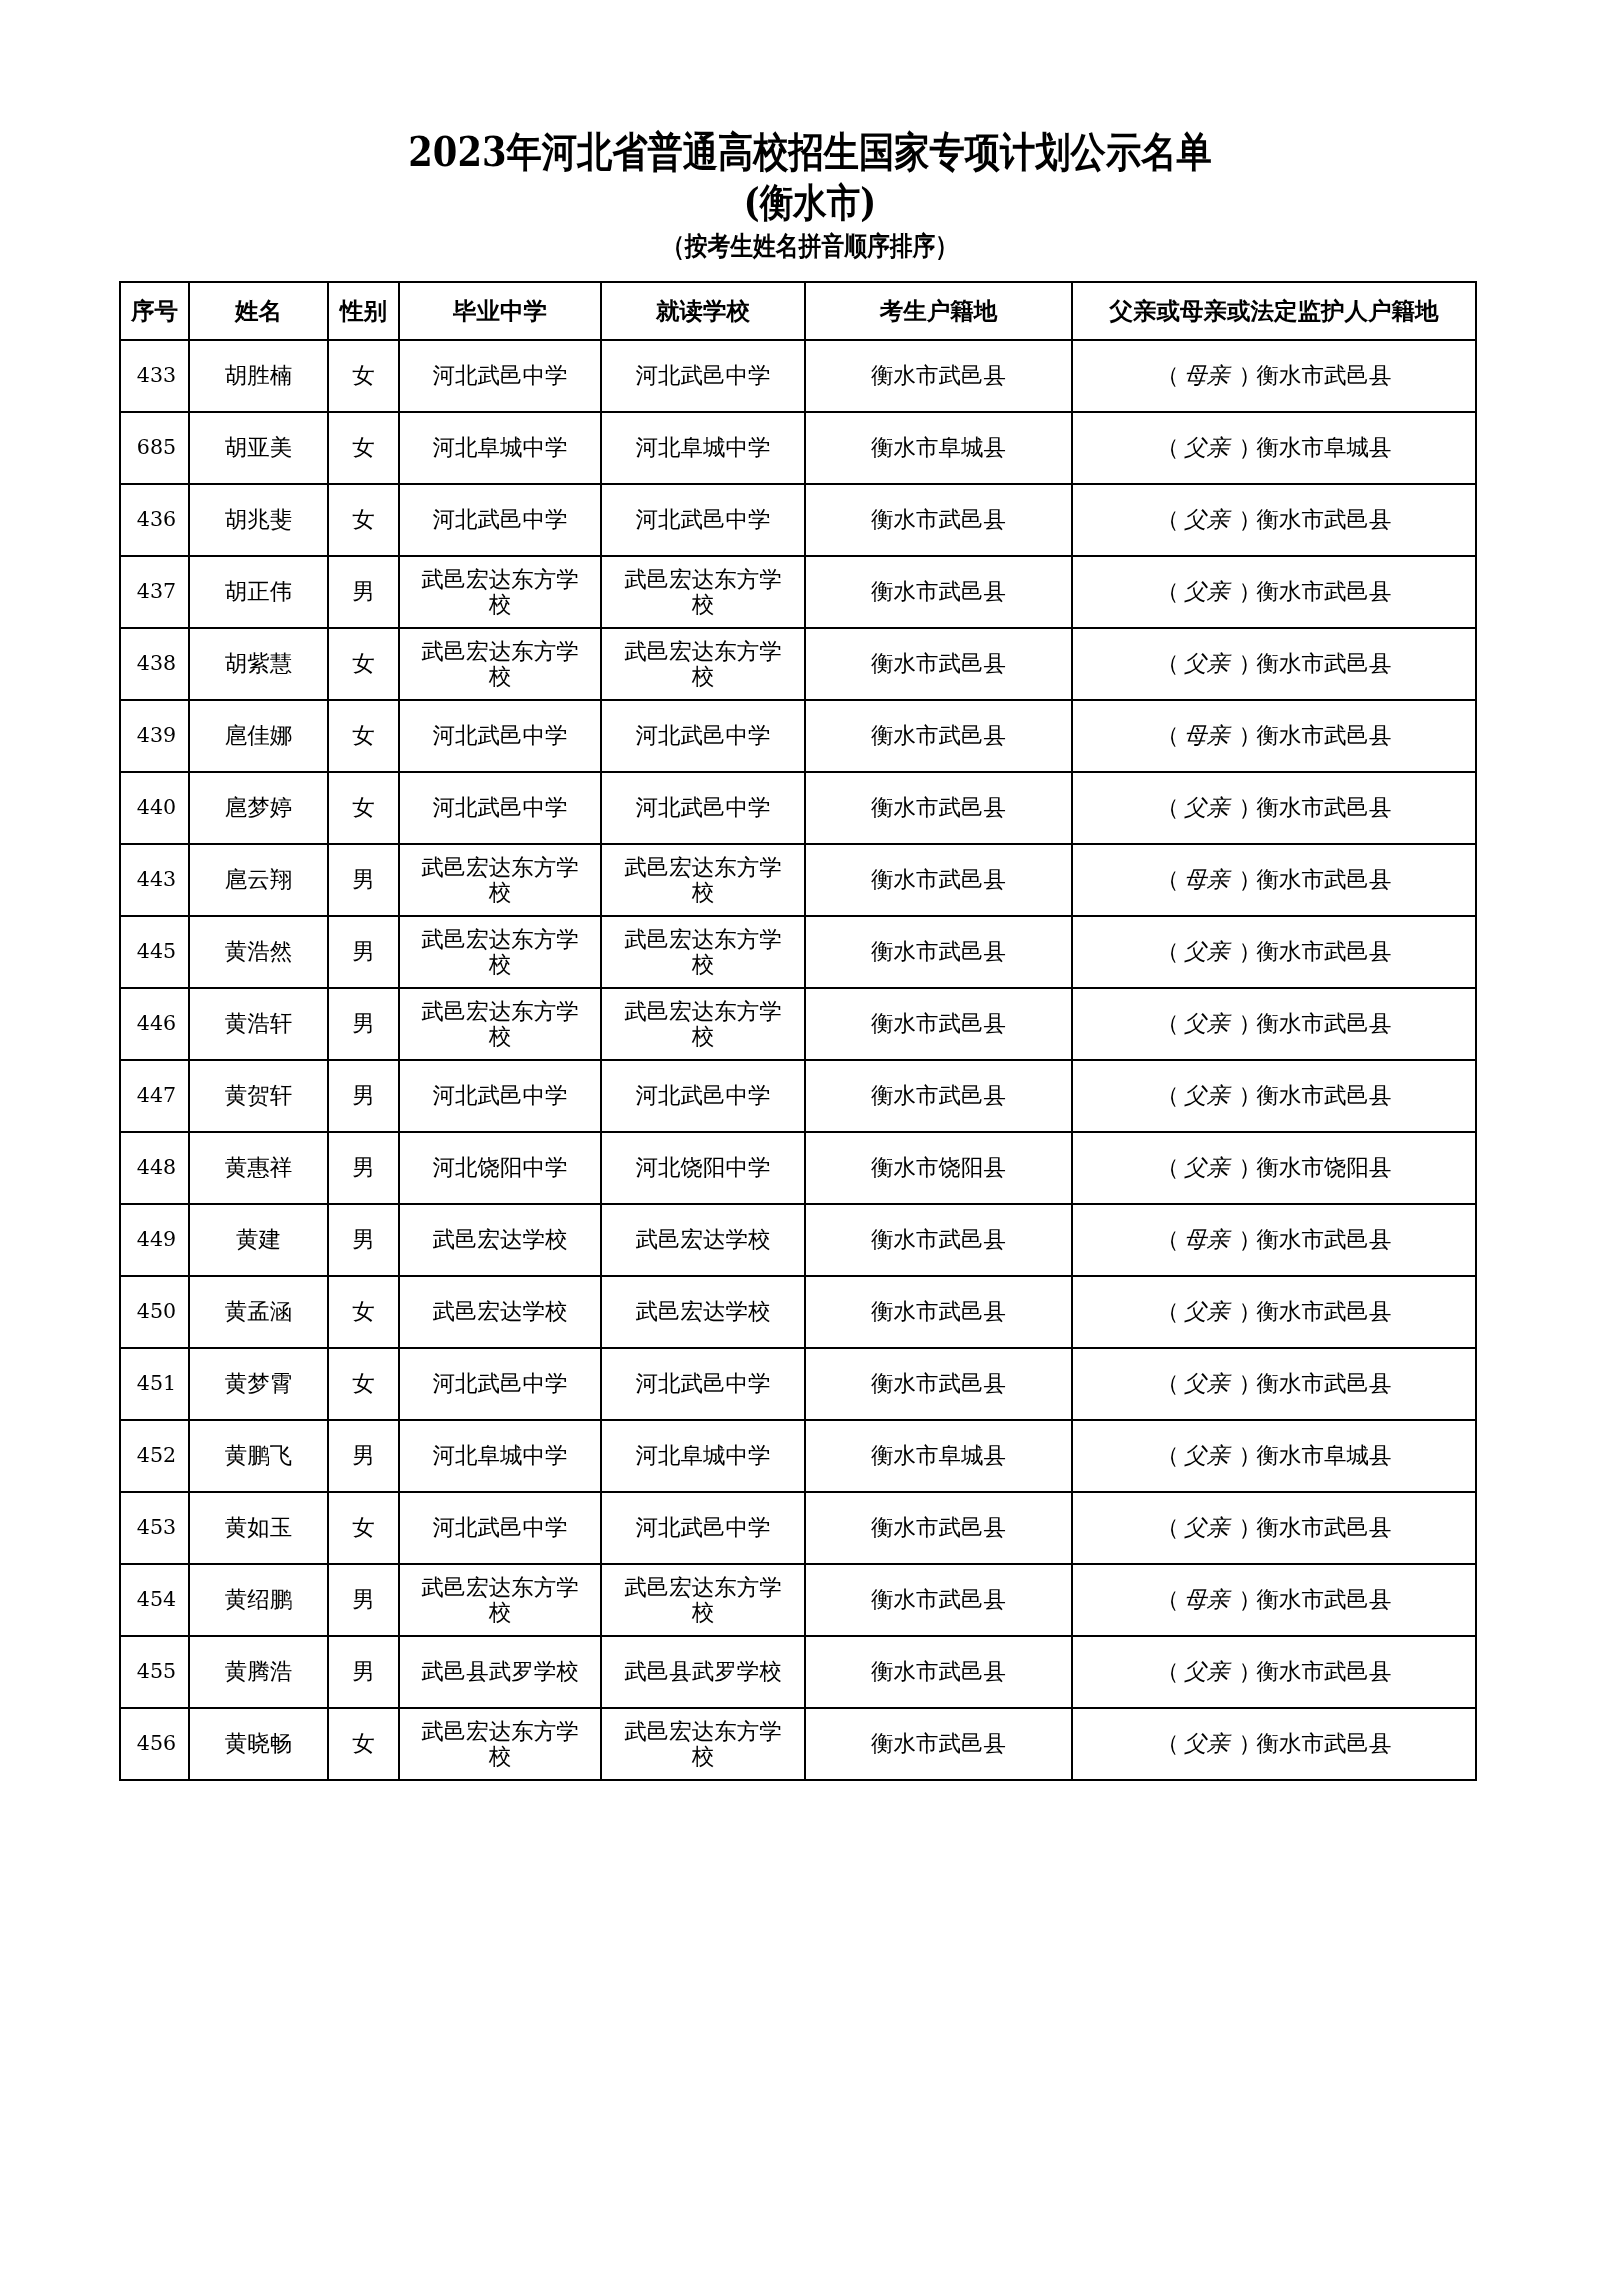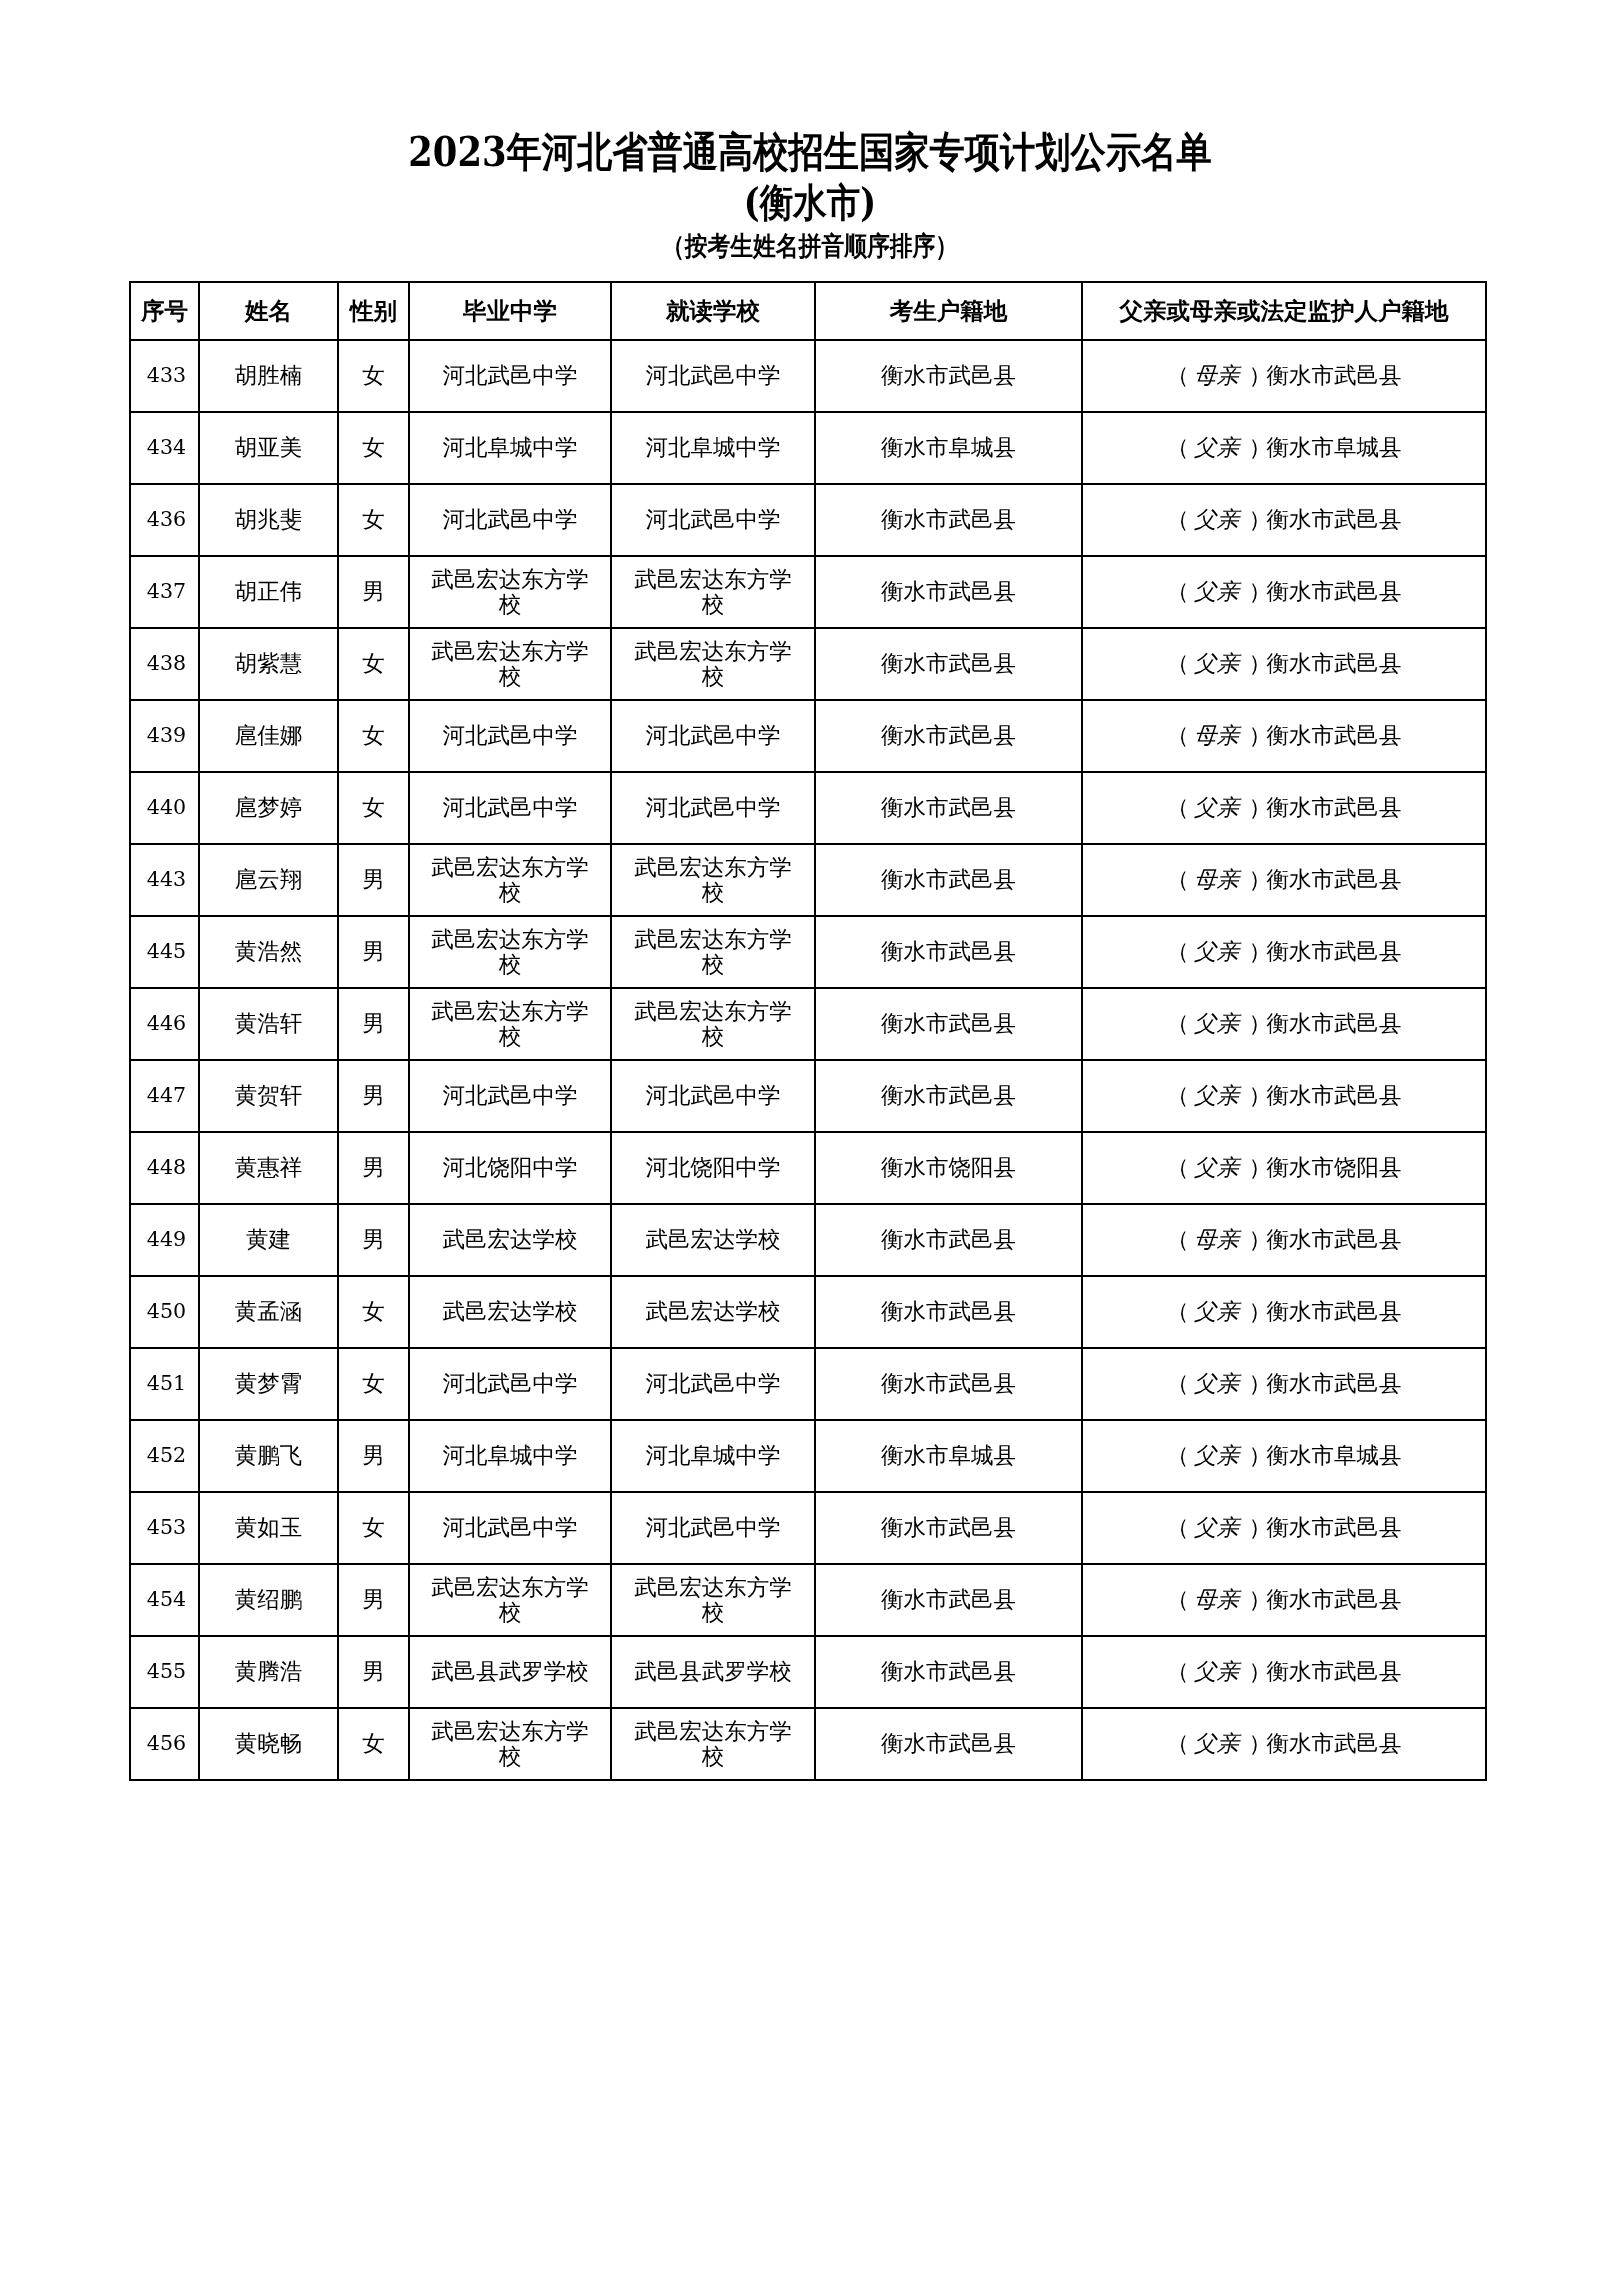--- a/index.html
+++ b/index.html
@@ -47,21 +47,21 @@
       text-align: center;
       top: 229px;
       font-size: 26.5px;
       line-height: 33px;
       font-weight: bold;
       transform: scaleX(0.86);
       transform-origin: 810px 0;
     }
     table.roster {
       position: absolute;
-      left: 129px;
+      left: 119px;
       top: 281px;
       width: 1358px;
       border-collapse: collapse;
       table-layout: fixed;
       border: 2.9px solid #000;
     }
     table.roster th, table.roster td {
       border: 2.9px solid #000;
       text-align: center;
       vertical-align: middle;
@@ -134,21 +134,21 @@
       <tr>
         <td class="num">433</td>
         <td>胡胜楠</td>
         <td>女</td>
         <td><span class="wrap">河北武邑中学</span></td>
         <td><span class="wrap">河北武邑中学</span></td>
         <td>衡水市武邑县</td>
         <td class="parent-cell"><span class="paren">（</span><span class="rel">母亲</span><span class="paren">）</span><span>衡水市武邑县</span></td>
       </tr>
       <tr>
-        <td class="num">434</td>
+        <td class="num">685</td>
         <td>胡亚美</td>
         <td>女</td>
         <td><span class="wrap">河北阜城中学</span></td>
         <td><span class="wrap">河北阜城中学</span></td>
         <td>衡水市阜城县</td>
         <td class="parent-cell"><span class="paren">（</span><span class="rel">父亲</span><span class="paren">）</span><span>衡水市阜城县</span></td>
       </tr>
       <tr>
         <td class="num">436</td>
         <td>胡兆斐</td>

